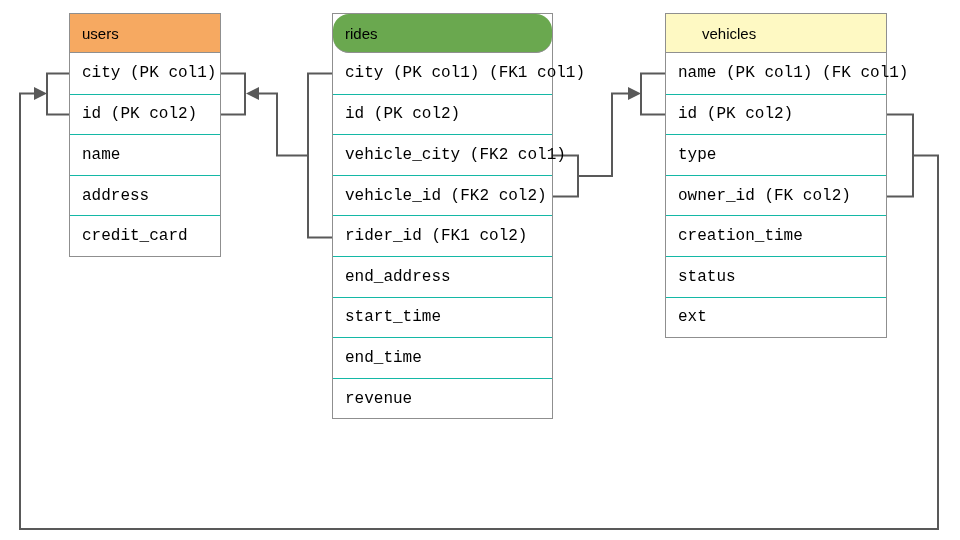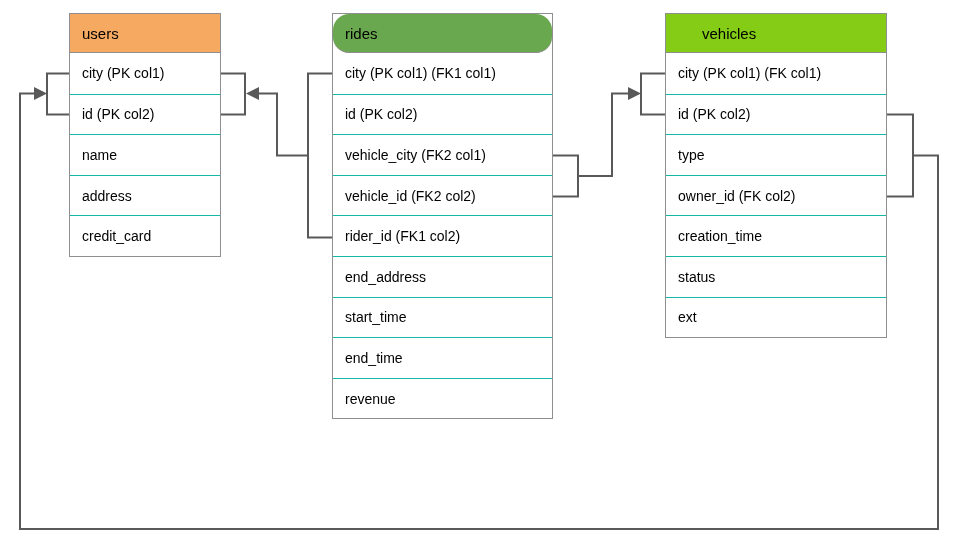--- a/index.html
+++ b/index.html
@@ -41,25 +41,26 @@
     color: #000000;
     border-bottom: 1px solid #8f8f8f;
     box-sizing: border-box;
     text-align: right;
   }
   .db-table .trow {
     height: 40.6px;
     display: flex;
     align-items: center;
     padding-left: 12px;
-    font-size: 14px;
+    font-size: 16px;
     color: #000000;
     box-sizing: border-box;
     background: #ffffff;
     white-space: nowrap;
+    font-family: Liberation Mono, monospace;
   }
   .db-table .trow + .trow {
     border-top: 1px solid #14b8a6;
   }
   #table-users    { left: 69px;  top: 13px; width: 152px; }
   #table-rides    { left: 332px; top: 13px; width: 221px; }
   #table-vehicles { left: 665px; top: 13px; width: 222px; }
 </style>
 </head>
 <body>
@@ -108,22 +109,22 @@
     <div class="trow">vehicle_city (FK2 col1)</div>
     <div class="trow">vehicle_id (FK2 col2)</div>
     <div class="trow">rider_id (FK1 col2)</div>
     <div class="trow">end_address</div>
     <div class="trow">start_time</div>
     <div class="trow">end_time</div>
     <div class="trow">revenue</div>
   </div>
 
   <div class="db-table" id="table-vehicles">
-    <div class="thead" style="background: #84cc16; padding-left: 36px;">vehicles</div>
-    <div class="trow">city (PK col1) (FK col1)</div>
+    <div class="thead" style="background: #fef9c3; padding-left: 36px;">vehicles</div>
+    <div class="trow">name (PK col1) (FK col1)</div>
     <div class="trow">id (PK col2)</div>
     <div class="trow">type</div>
     <div class="trow">owner_id (FK col2)</div>
     <div class="trow">creation_time</div>
     <div class="trow">status</div>
     <div class="trow">ext</div>
   </div>
 
 </div>
 

